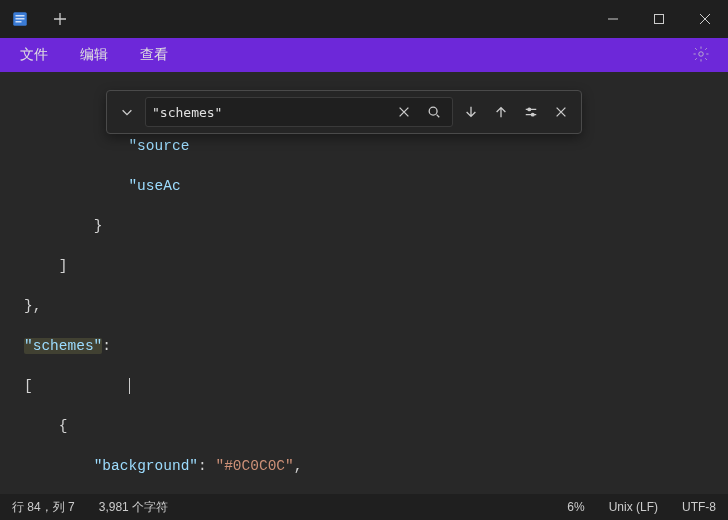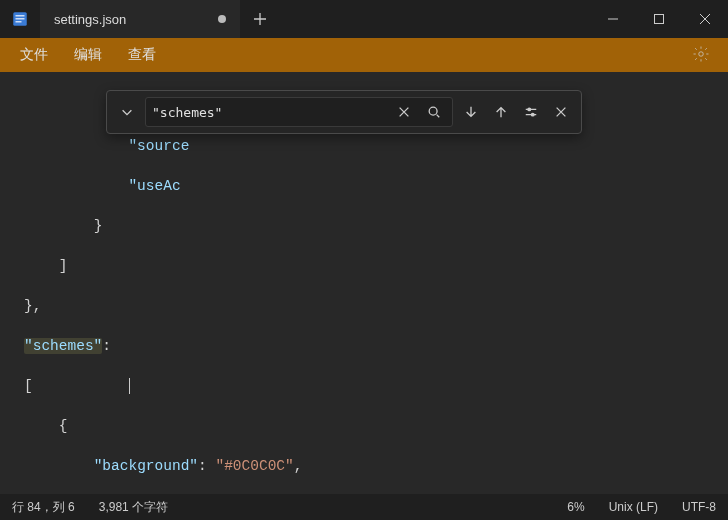--- a/index.html
+++ b/index.html
@@ -41,25 +41,25 @@
     width: 40px; height: 38px; display:flex; align-items:center; justify-content:center;
     color:#cccccc; font-size: 18px;
   }
   .win-controls { margin-left:auto; display:flex; }
   .win-btn { width:46px; height:38px; display:flex; align-items:center; justify-content:center; color:#cccccc; }
   .win-btn svg { width:10px; height:10px; stroke:#cccccc; stroke-width:1; fill:none; }
 
   
   .menu-bar {
     height: 34px;
-    background: #a16207;
+    background: #6d28d9;
     display:flex;
     align-items:center;
     padding: 0 8px;
-    gap: 2px;
+    gap: 8px;
   }
   .menu-item { padding: 4px 12px; color:#e0e0e0; font-size:14px; }
   .gear { margin-left:auto; padding: 4px 10px; color:#cccccc; }
   .gear svg { width:18px; height:18px; stroke:#cccccc; fill:none; }
 
   
   .editor {
     flex:1;
     background: #282828;
     position: relative;
@@ -133,24 +133,20 @@
 
 <div class="title-bar">
   <div class="app-icon">
     <svg viewBox="0 0 24 24">
         <rect x="3" y="3" width="18" height="18" rx="2" fill="#3a7bd5"></rect>
         <rect x="6" y="7" width="12" height="1.5" fill="#fff"></rect>
         <rect x="6" y="11" width="12" height="1.5" fill="#fff"></rect>
         <rect x="6" y="15" width="8" height="1.5" fill="#fff"></rect>
       </svg>
   </div>
-  <div class="tab">
-    <span class="tab-title">settings.json</span>
-    <span class="tab-dot"></span>
-  </div>
   <div class="new-tab">
     <svg viewBox="0 0 14 14" width="14" height="14">
         <path d="M7 1v12M1 7h12" stroke="#cccccc" stroke-width="1.3"></path>
       </svg>
   </div>
   <div class="win-controls">
     <div class="win-btn">
         <svg viewBox="0 0 10 10">
           <path d="M0 5h10"></path>
         </svg>
@@ -243,19 +239,19 @@
     </div>
     <div class="icon-btn">
       <svg viewBox="0 0 16 16">
           <path d="M3 3l10 10M13 3L3 13"></path>
         </svg>
     </div>
   </div>
 </div>
 
 <div class="status-bar">
-  <div class="status-seg">行 84，列 6</div>
+  <div class="status-seg">行 84，列 7</div>
   <div class="status-seg">3,981 个字符</div>
   <div class="status-spacer"></div>
   <div class="status-seg">6%</div>
   <div class="status-seg">Unix (LF)</div>
   <div class="status-seg">UTF-8</div>
 </div>
 
 </body></html>

